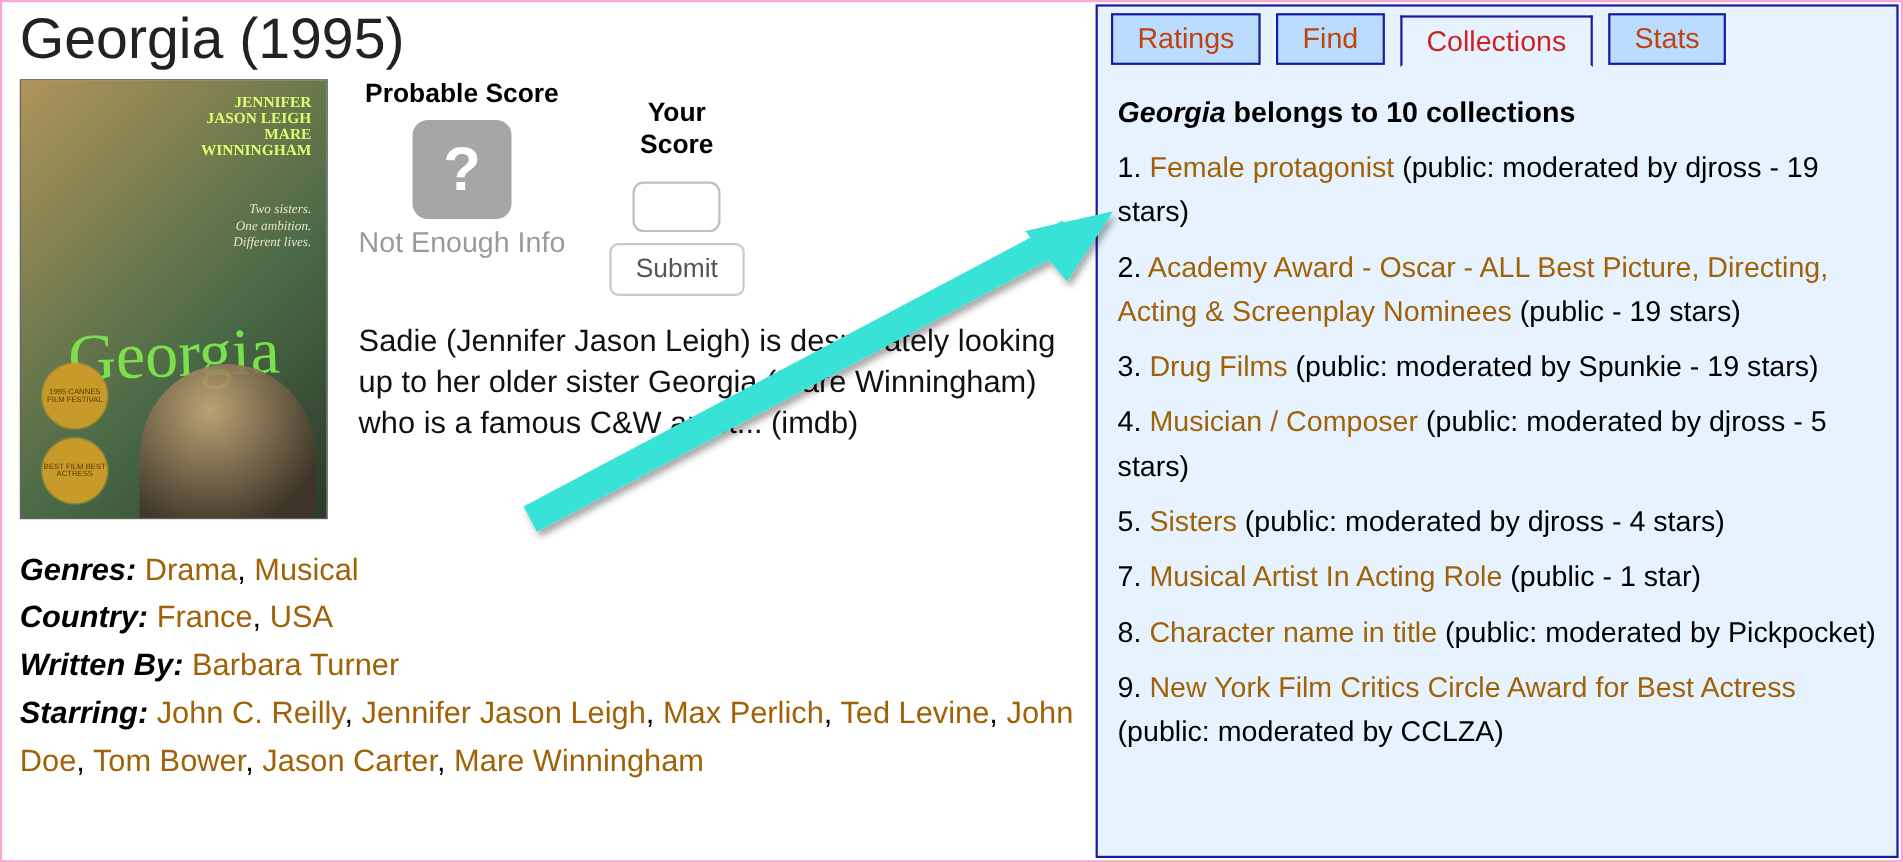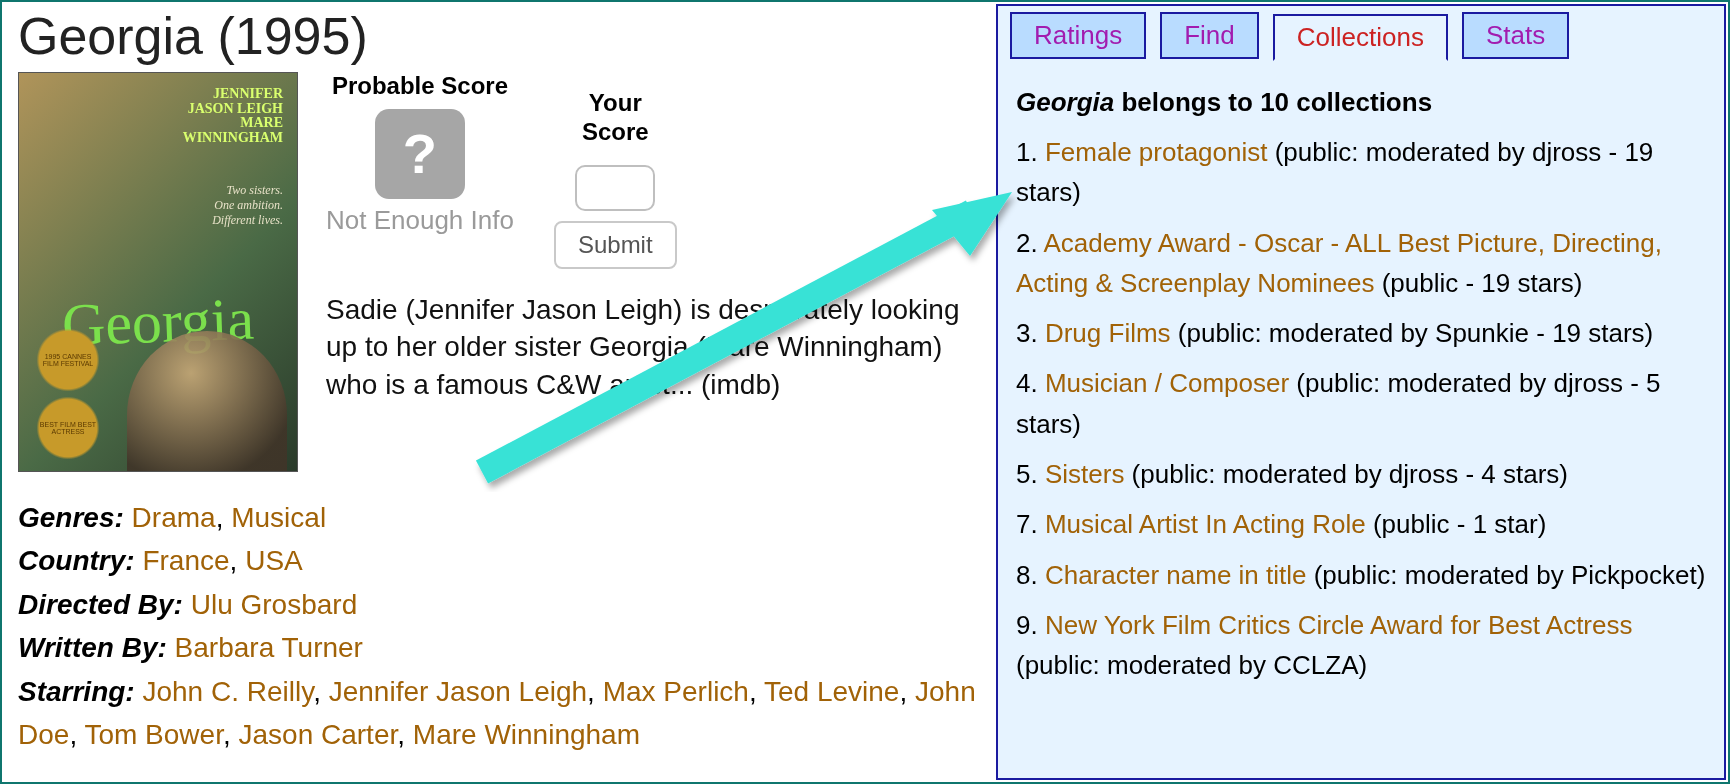--- a/index.html
+++ b/index.html
@@ -3,21 +3,21 @@
 <meta charset="utf-8">
 <style>
   * { box-sizing: border-box; }
   body {
     margin: 0;
     padding: 0;
     font-family: Arial, Helvetica, sans-serif;
     background: #fff;
   }
   .wrap {
-    border: 2px solid #0f766e;
+    border: 2px solid #f9a8d4;
     width: 1730px;
     height: 784px;
     position: relative;
     display: flex;
   }
   .left {
     flex: 1;
     padding: 4px 16px 10px 16px;
     position: relative;
   }
@@ -150,21 +150,21 @@
   .tabs {
     display:flex;
     gap:14px;
     padding: 6px 12px 0 12px;
   }
   .tab {
     border: 2px solid #1a1aa0;
     background: #b9dcff;
     padding: 6px 22px;
     font-size: 26px;
-    color:#a21caf;
+    color:#c2410c;
     cursor:pointer;
   }
   .tab.active {
     background:#e6f3ff;
     border-bottom:2px solid #e6f3ff;
     color:#c22;
     position:relative;
     top:2px;
   }
   .coll-head {
@@ -227,24 +227,20 @@
     <div class="meta">
       <div>
         <b>Genres:</b>
         <span id="genres-holder"> <a class="link" href="#">Drama</a>, <a class="link" href="#">Musical</a></span>
       </div>
       <div>
         <b>Country:</b>
         <span id="countries-holder"> <a class="link" href="#">France</a>, <a class="link" href="#">USA</a></span>
       </div>
       <div>
-        <b>Directed By:</b>
-        <span id="directors-holder"> <a class="link" href="#">Ulu Grosbard</a></span>
-      </div>
-      <div>
         <b>Written By:</b>
         <span id="writers-holder"> <a class="link" href="#">Barbara Turner</a></span>
       </div>
       <div>
         <b>Starring:</b>
         <span id="starring-holder"> <a class="link" href="#">John C. Reilly</a>, <a class="link" href="#">Jennifer Jason Leigh</a>, <a class="link" href="#">Max Perlich</a>, <a class="link" href="#">Ted Levine</a>, <a class="link" href="#">John Doe</a>, <a class="link" href="#">Tom Bower</a>, <a class="link" href="#">Jason Carter</a>, <a class="link" href="#">Mare Winningham</a></span>
       </div>
     </div>
 
     <svg class="arrow" width="560" height="300">

